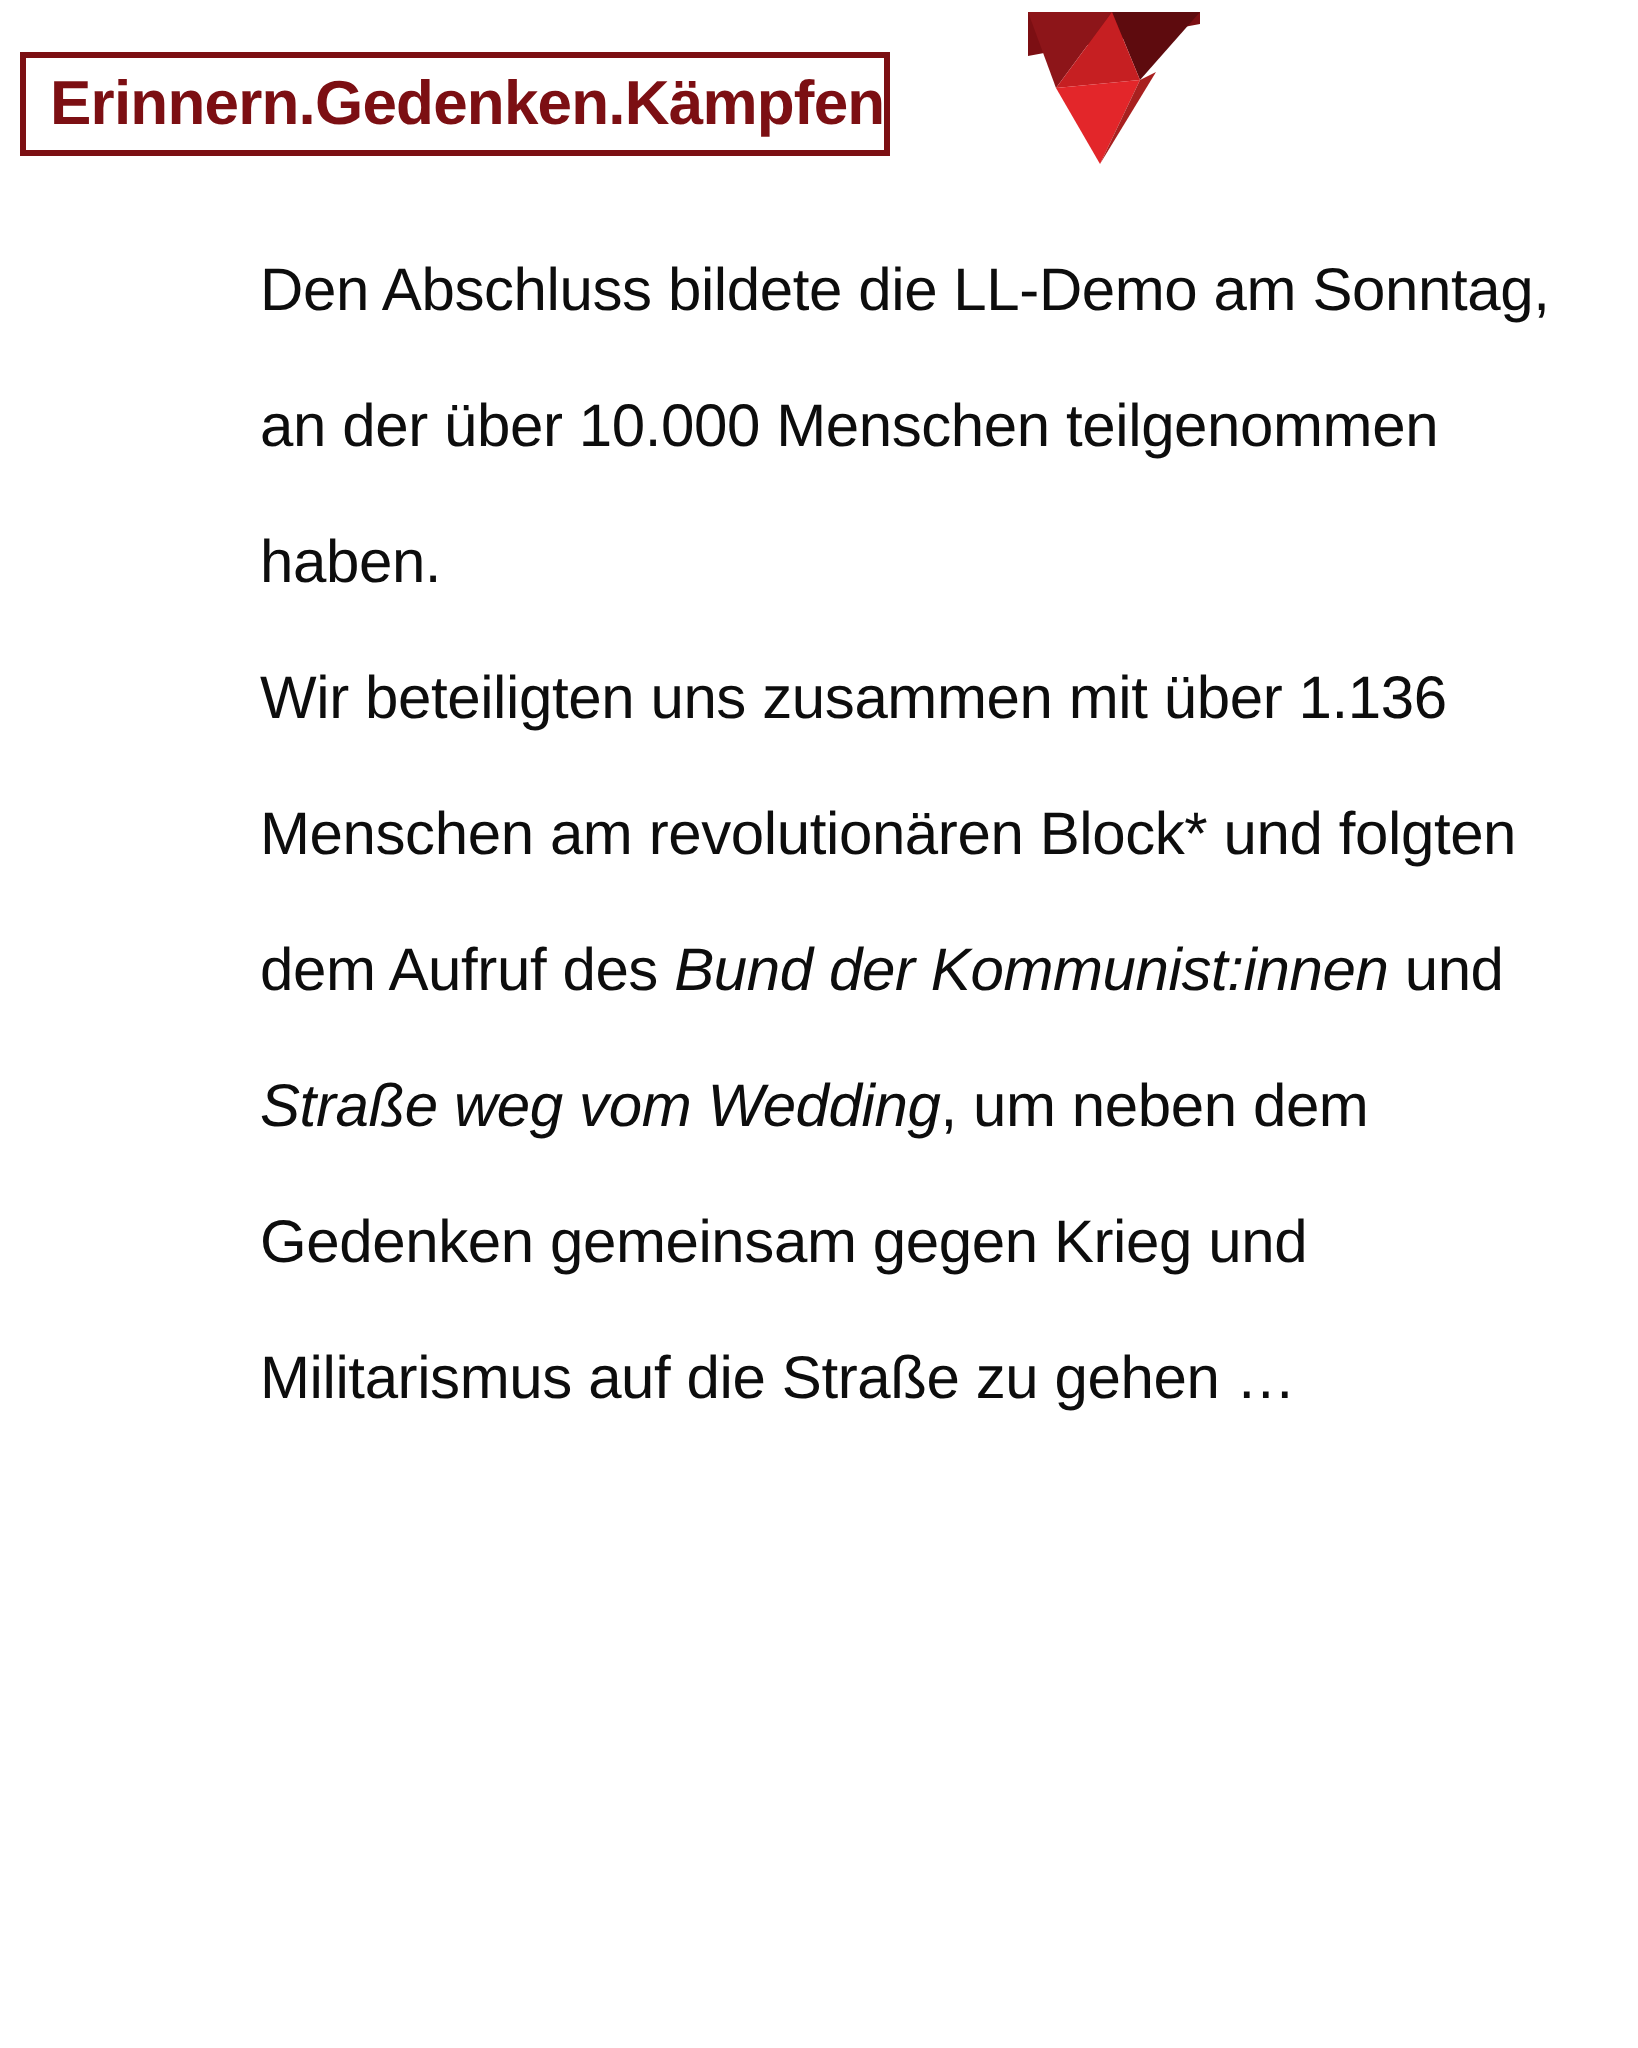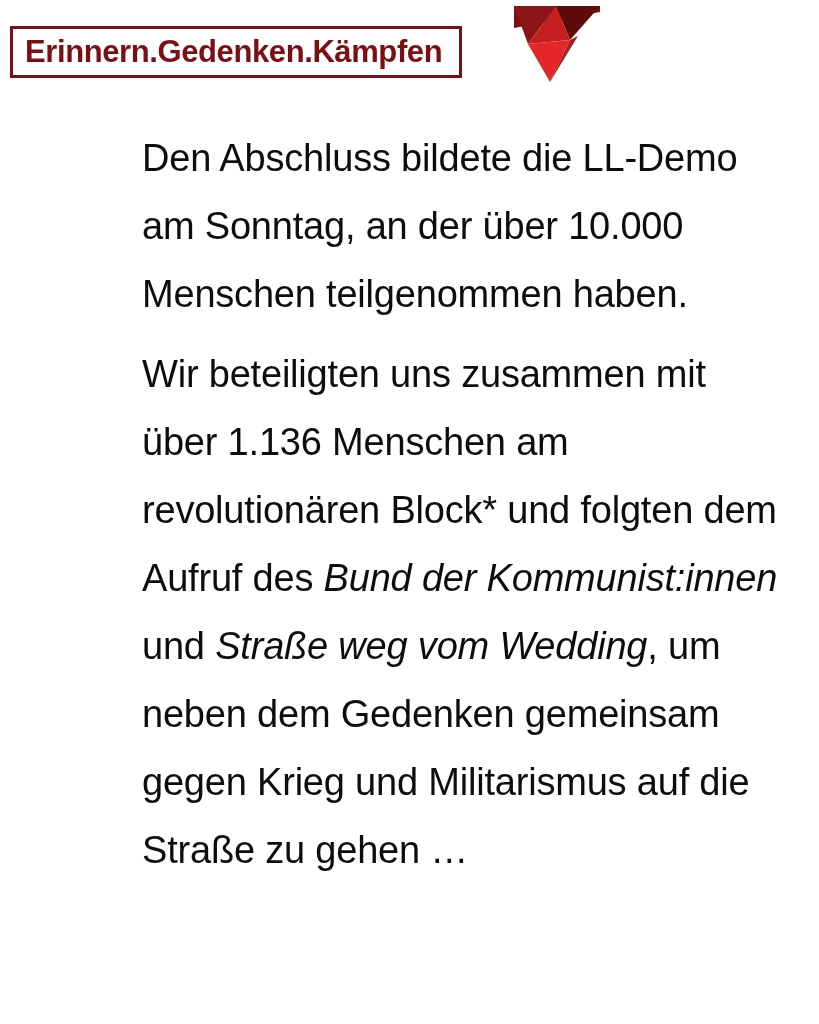--- a/index.html
+++ b/index.html
@@ -23,21 +23,21 @@
     width: 819px;
     height: 96px;
   }
 
   .logo-box {
     position: absolute;
     left: 10px;
     top: 26px;
     border: 3px solid #7c0f13;
     background: #ffffff;
-    padding: 4px 17px 6px 12px;
+    padding: 4px 0 6px 12px;
     box-sizing: border-box;
     height: 52px;
     display: flex;
     align-items: center;
   }
 
   .logo-text {
     font-family: "Liberation Sans", sans-serif;
     font-weight: bold;
     font-size: 31px;
@@ -60,24 +60,24 @@
   
   .content {
     position: absolute;
     left: 130px;
     top: 112px;
     width: 662px;
   }
 
   .para {
     font-family: "Liberation Sans", sans-serif;
-    font-size: 38px;
+    font-size: 30px;
     line-height: 68px;
     color: #0d0d0d;
-    margin: 12px;
+    margin: 0;
     letter-spacing: -0.2px;
   }
 
   .para em {
     font-style: italic;
   }
 </style>
 </head>
 <body>
 

